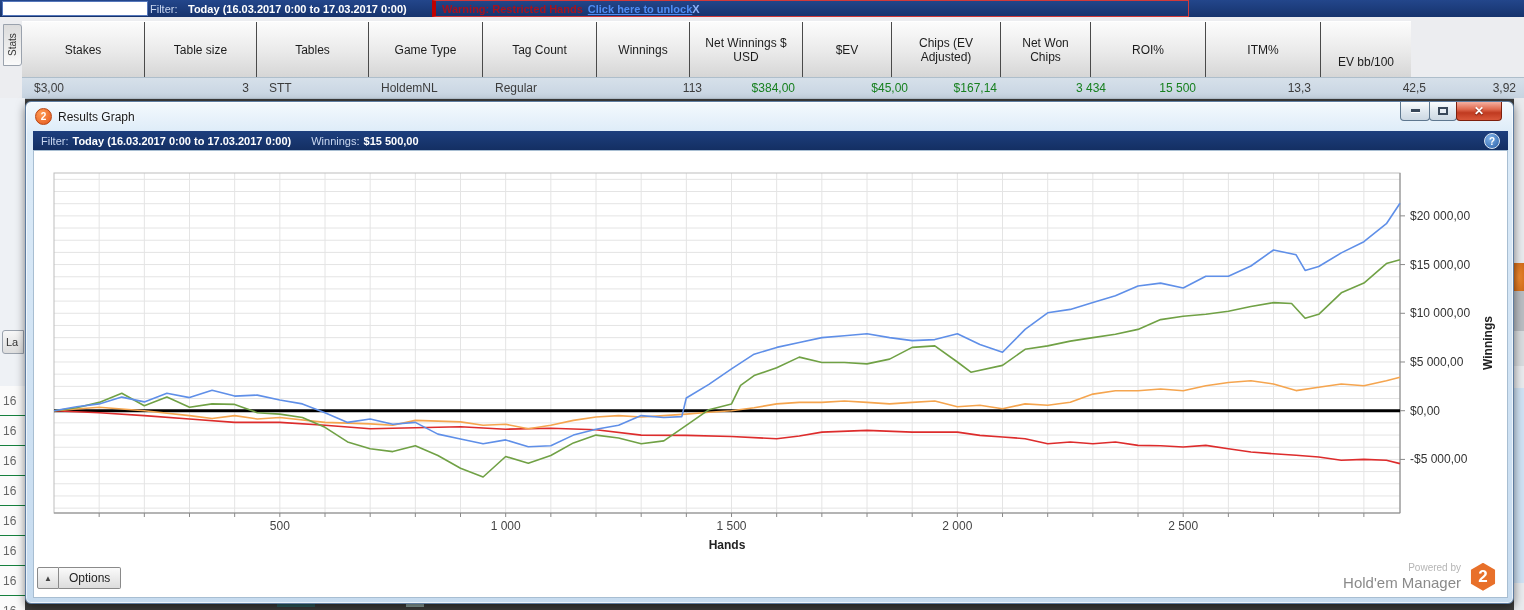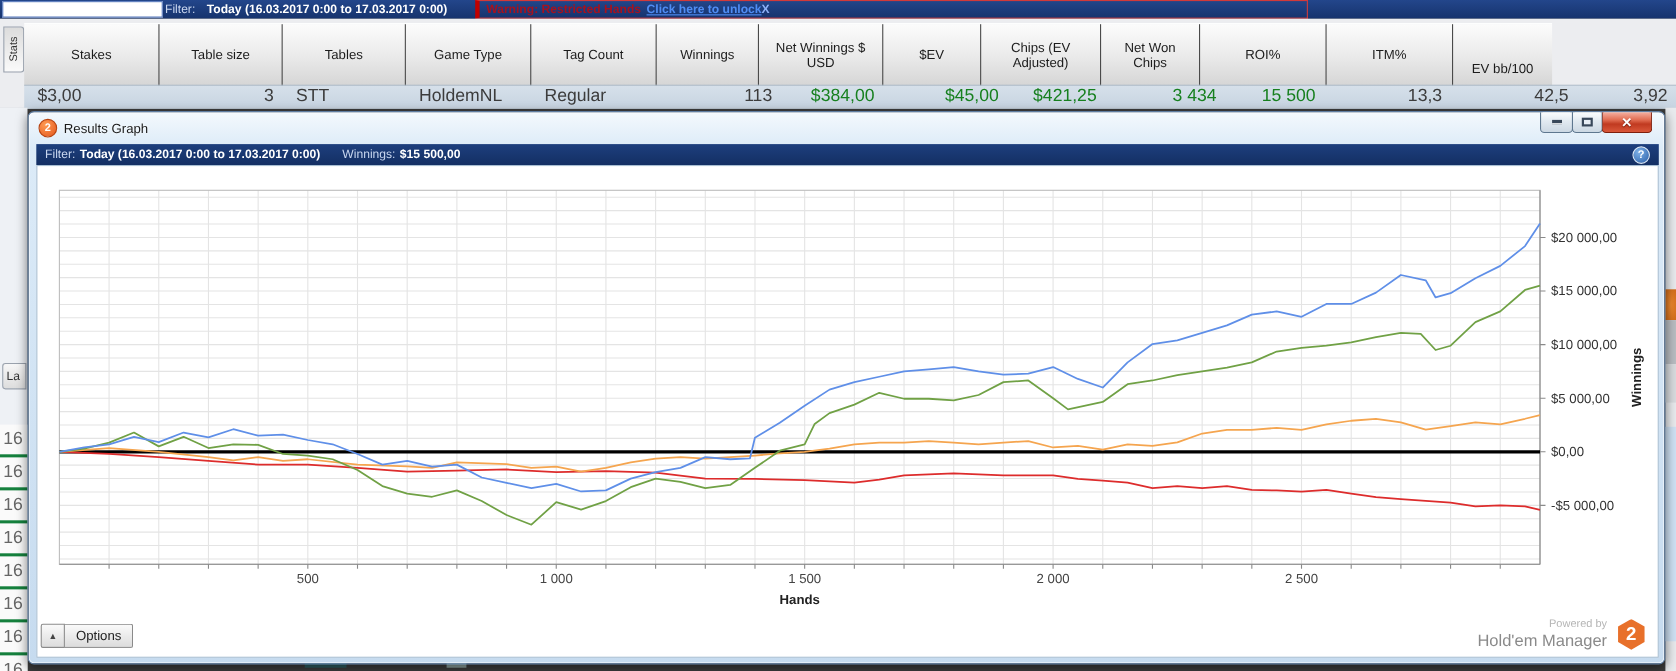--- a/index.html
+++ b/index.html
@@ -17,30 +17,30 @@
   .warnbox .wl{color:#4f8df5;text-decoration:underline;font-weight:bold;cursor:pointer;}
   .warnbox .wx{color:#8fb2f8;font-weight:bold;margin-right:6px;cursor:pointer;}
 
   
   .statsarea{position:absolute;left:0;top:17px;width:1524px;height:81px;background:#ecedf0;border-bottom:1px solid #c9ccd2;}
   .stats-tab{position:absolute;left:3px;top:7px;width:17px;height:40px;background:linear-gradient(#fafafa,#dcdcdc);border:1px solid #9aa2ad;border-radius:3px 0 0 3px;display:flex;align-items:center;justify-content:center;font-size:10px;color:#333;writing-mode:vertical-rl;transform:rotate(180deg);cursor:pointer;}
   .hdr{position:absolute;left:22px;top:4px;height:56px;display:flex;background:linear-gradient(#fcfcfc,#e9e9e9 55%,#d5d5d5);border-top:1px solid #fff;}
   .hcell{box-sizing:border-box;border-right:1px solid #4a4a4a;display:flex;align-items:center;justify-content:center;text-align:center;font-size:12px;color:#1c1c1c;padding:0 6px;cursor:pointer;}
   .hcell:last-child{border-right:none;margin-top:23px;}
   .drow{position:absolute;left:22px;top:60px;height:20px;display:flex;background:linear-gradient(#d6e0ea,#c7d4e1);border-top:1px solid #aebecb;border-bottom:1px solid #b7c5d1;cursor:pointer;}
-  .dcell{box-sizing:border-box;font-size:16px;color:#3c3c3c;display:flex;align-items:center;padding:0 8px;}
+  .dcell{box-sizing:border-box;font-size:12px;color:#3c3c3c;display:flex;align-items:center;padding:0 8px;}
   .dcell.right{justify-content:flex-end;}
   .dcell.left{justify-content:flex-start;padding-left:12px;}
   .dcell.green{color:#17801f;}
 
   
   .leftstrip{position:absolute;left:0;top:98px;width:25px;height:512px;background:#eef1f5;}
   .la-tab{position:absolute;left:2px;top:232px;width:22px;height:24px;background:linear-gradient(#f7f7f7,#ddd);border:1px solid #9aa2ad;border-radius:3px 0 0 3px;font-size:11px;color:#333;display:flex;align-items:center;padding-left:3px;box-sizing:border-box;cursor:pointer;}
   .bgrows{position:absolute;left:0;top:288px;width:25px;}
-  .bgrow{height:30px;border-bottom:3px solid #15803d;background:#fafafa;font-size:16px;color:#666;display:flex;align-items:center;padding-left:3px;box-sizing:border-box;}
+  .bgrow{height:30px;border-bottom:1px solid #15803d;background:#fafafa;font-size:12px;color:#666;display:flex;align-items:center;padding-left:3px;box-sizing:border-box;}
   .rightstrip{position:absolute;left:1514px;top:98px;width:10px;height:512px;background:#e9ebee;}
   .rs-orange{position:absolute;left:0;top:165px;width:10px;height:28px;background:radial-gradient(#ef8a30,#d06a18);}
   .rs-g1{position:absolute;left:0;top:193px;width:10px;height:40px;background:#b9bdc2;}
   .rs-g2{position:absolute;left:0;top:233px;width:10px;height:35px;background:#d9dcdf;}
   .rs-blue{position:absolute;left:0;top:290px;width:10px;height:195px;background:#cfe2f4;}
   .teal-blob{position:absolute;left:277px;top:599px;width:38px;height:8px;background:#2e5f62;}
   .gray-blob{position:absolute;left:406px;top:599px;width:18px;height:8px;background:#8fa5a2;}
 
   
   .win{position:absolute;left:25px;top:101px;width:1489px;height:503px;box-sizing:border-box;border:1px solid #5f7da0;border-radius:6px;background:linear-gradient(#f4f9fd,#dcebf8 32px,#c6dbef);box-shadow:0 3px 10px rgba(0,0,0,.5), inset 0 0 0 1px rgba(255,255,255,.65);}
@@ -109,21 +109,21 @@
       </div>
     <div class="drow" id="stats-row">
         <div class="dcell left" style="width: 123px;">$3,00</div>
         <div class="dcell right" style="width: 112px;">3</div>
         <div class="dcell left" style="width: 112px;">STT</div>
         <div class="dcell left" style="width: 114px;">HoldemNL</div>
         <div class="dcell left" style="width: 113px;">Regular</div>
         <div class="dcell right" style="width: 114px;">113</div>
         <div class="dcell right green" style="width: 93px;">$384,00</div>
         <div class="dcell right green" style="width: 113px;">$45,00</div>
-        <div class="dcell right green" style="width: 89px;">$421,25</div>
+        <div class="dcell right green" style="width: 89px;">$167,14</div>
         <div class="dcell right green" style="width: 109px;">3 434</div>
         <div class="dcell right green" style="width: 90px;">15 500</div>
         <div class="dcell right" style="width: 115px;">13,3</div>
         <div class="dcell right" style="width: 115px;">42,5</div>
         <div class="dcell right" style="width: 90px;">3,92</div>
       </div>
   </div>
 
   <div class="leftstrip">
     <div class="la-tab">La</div>

